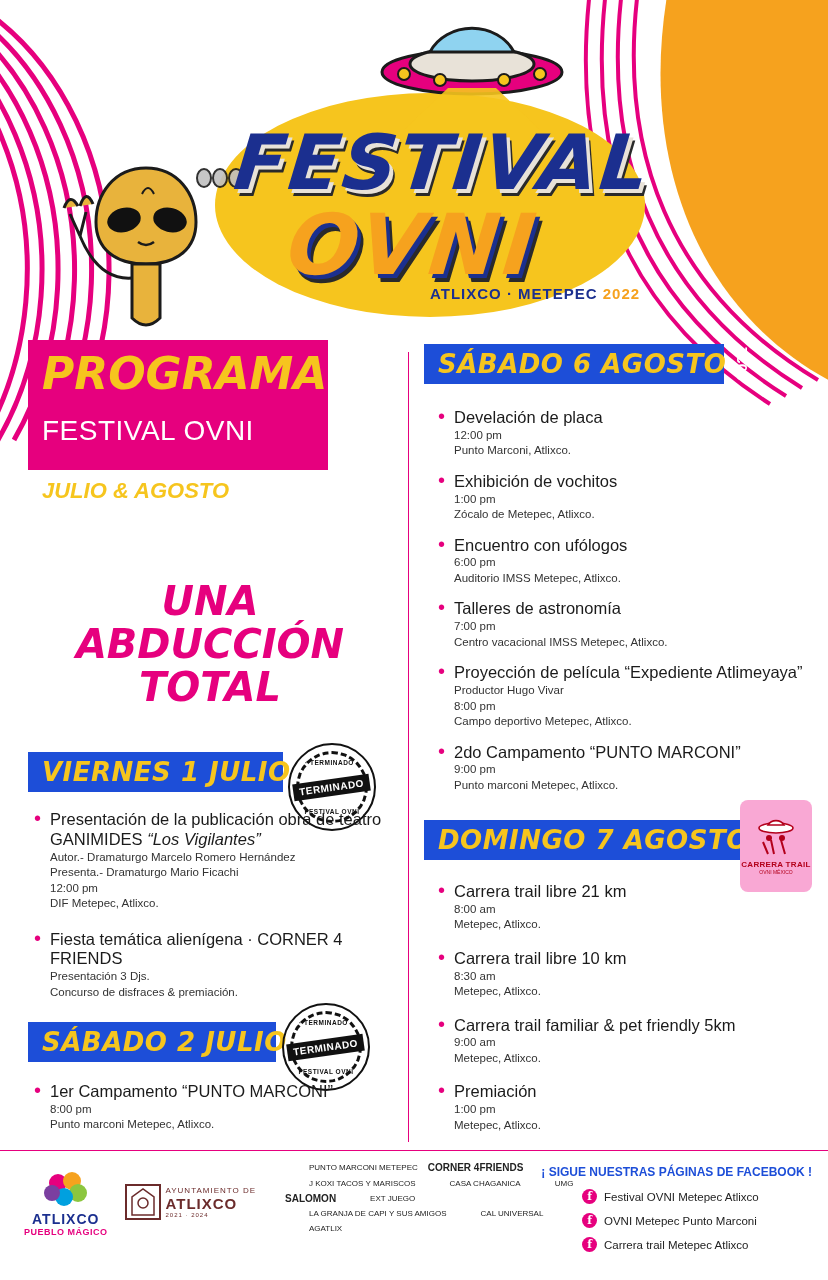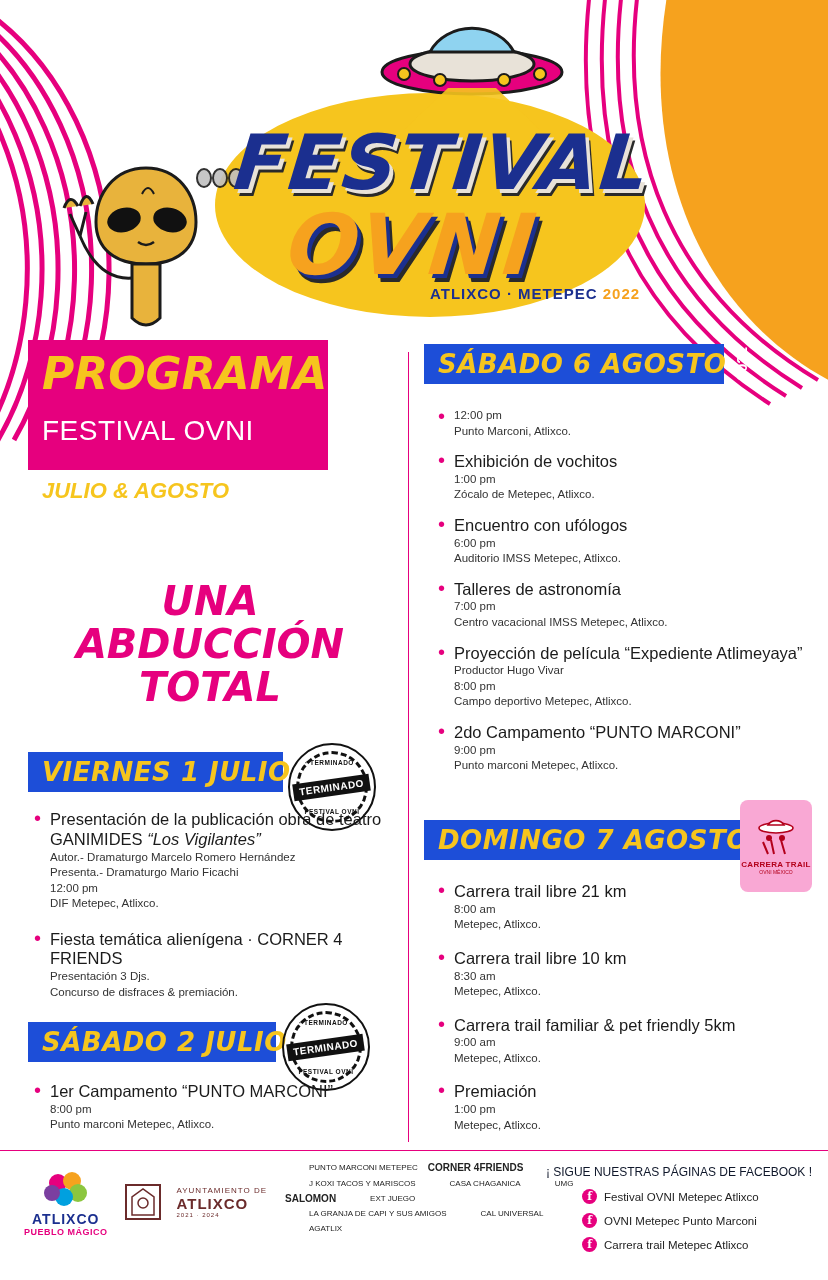--- a/index.html
+++ b/index.html
@@ -158,21 +158,21 @@
   }
   .trail-badge .tb-sub { font-size: 5px; color: #b3001b; }
 
   
   .footer {
     position: absolute; left: 0; bottom: 0; width: 828px; height: 130px;
     background: #ffffff; border-top: 1px solid #e6007e;
   }
   .fb-head {
     position: absolute; right: 16px; top: 14px;
-    font-size: 12px; font-weight: normal; color: #0f172a;
+    font-size: 12px; font-weight: bold; color: #1d4ed8;
   }
   .fb-list { position: absolute; right: 16px; top: 38px; width: 230px; }
   .fb-row { display: flex; align-items: center; gap: 7px; margin-bottom: 9px; justify-content: flex-start; }
   .fb-ico {
     width: 15px; height: 15px; border-radius: 50%;
     background: #e6007e; color: #fff; font-size: 11px; font-weight: bold;
     display: flex; align-items: center; justify-content: center;
     font-family: "DejaVu Serif", serif;
   }
   .fb-txt { font-size: 11.5px; color: #222; }
@@ -320,20 +320,21 @@
     </div>
   </div>
 
   <div class="daybar" style="left:424px; top:344px; width:300px;">
     <span class="dlabel">SÁBADO 6 AGOSTO</span>
     <span class="dyear">2022</span>
   </div>
 
   <div class="ev" style="left:438px; top:408px; width:380px;">
     <div class="ev-item">
+      <div class="ev-name">Develación de placa</div>
       <div class="ev-sub">12:00 pm</div>
       <div class="ev-sub">Punto Marconi, Atlixco.</div>
     </div>
     <div class="ev-item">
       <div class="ev-name">Exhibición de vochitos</div>
       <div class="ev-sub">1:00 pm</div>
       <div class="ev-sub">Zócalo de Metepec, Atlixco.</div>
     </div>
     <div class="ev-item">
       <div class="ev-name">Encuentro con ufólogos</div>
@@ -404,21 +405,21 @@
         <svg width="56" height="44" viewBox="0 0 56 44">
           <circle cx="20" cy="16" r="9" fill="#e6007e"></circle>
           <circle cx="34" cy="14" r="9" fill="#f6a21e"></circle>
           <circle cx="40" cy="26" r="9" fill="#8cc63f"></circle>
           <circle cx="26" cy="30" r="9" fill="#00a0df"></circle>
           <circle cx="14" cy="26" r="8" fill="#7b3fa0"></circle>
         </svg>
         <div class="logo-atlixco-t">ATLIXCO</div>
         <div class="logo-atlixco-s">PUEBLO MÁGICO</div>
       </div>
-      <div class="logo-box" style="flex-direction:row; gap:13px;justify-content:space-between;">
+      <div class="logo-box" style="flex-direction:row; gap:2px;justify-content:space-between;">
         <svg width="42" height="46" viewBox="0 0 42 46">
           <rect x="4" y="6" width="34" height="34" fill="none" stroke="#6b2b2b" stroke-width="2"></rect>
           <path d="M10,36 L10,18 L21,10 L32,18 L32,36 Z" fill="none" stroke="#6b2b2b" stroke-width="1.5"></path>
           <circle cx="21" cy="24" r="5" fill="none" stroke="#6b2b2b" stroke-width="1.5"></circle>
         </svg>
         <div style="display:flex;flex-direction:column;justify-content:center;">
           <div class="logo-ayto-t">AYUNTAMIENTO DE</div>
           <div class="logo-ayto-b">ATLIXCO</div>
           <div class="logo-ayto-y">2021 · 2024</div>
         </div>

